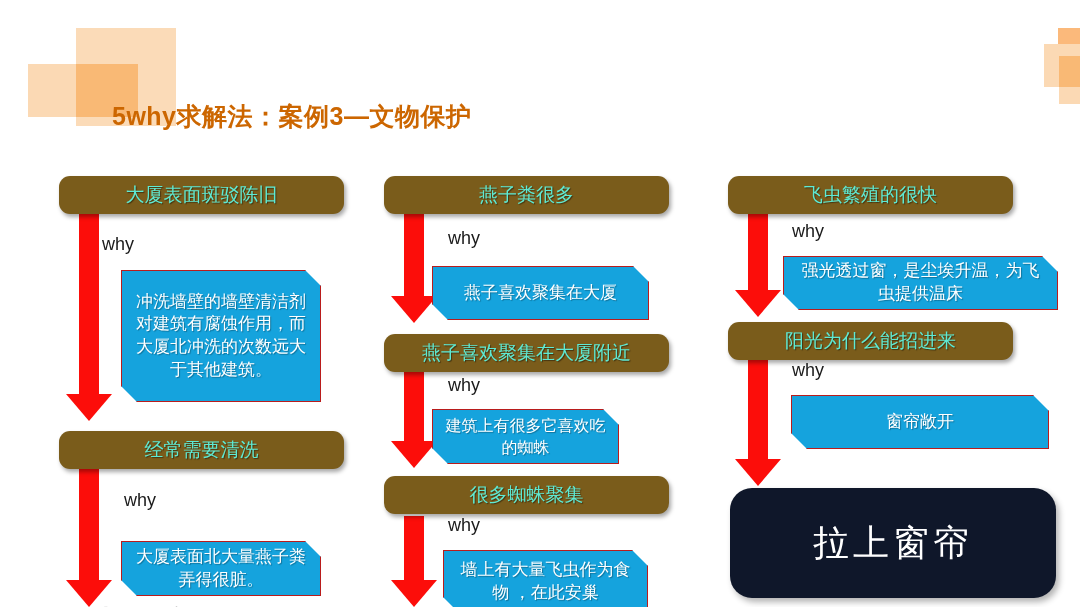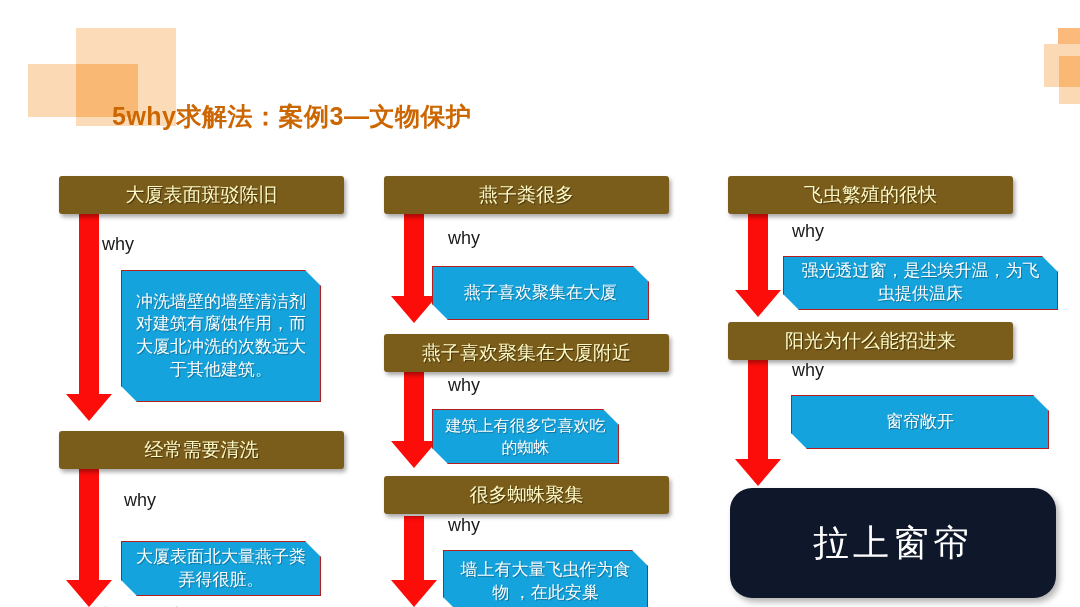--- a/index.html
+++ b/index.html
@@ -49,24 +49,24 @@
     width:0; height:0;
     border-left:23px solid transparent;
     border-right:23px solid transparent;
     border-top:27px solid #fc0d0a;
   }
 
   
   .bar {
     position:absolute;
     background:#7a5c1b;
-    border-radius:3px;
+    border-radius:11px;
     box-shadow:2px 3px 4px rgba(0,0,0,.35);
     display:flex; align-items:center; justify-content:center;
-    color:#fef9c3;
+    color:#5eead4;
     font-size:19px;
     text-shadow:1px 1px 1px rgba(0,0,0,.45);
     white-space:nowrap;
   }
 
   
   .blue {
     position:absolute;
     background:#15a3dd;
     border:1px solid #b91c1c;

